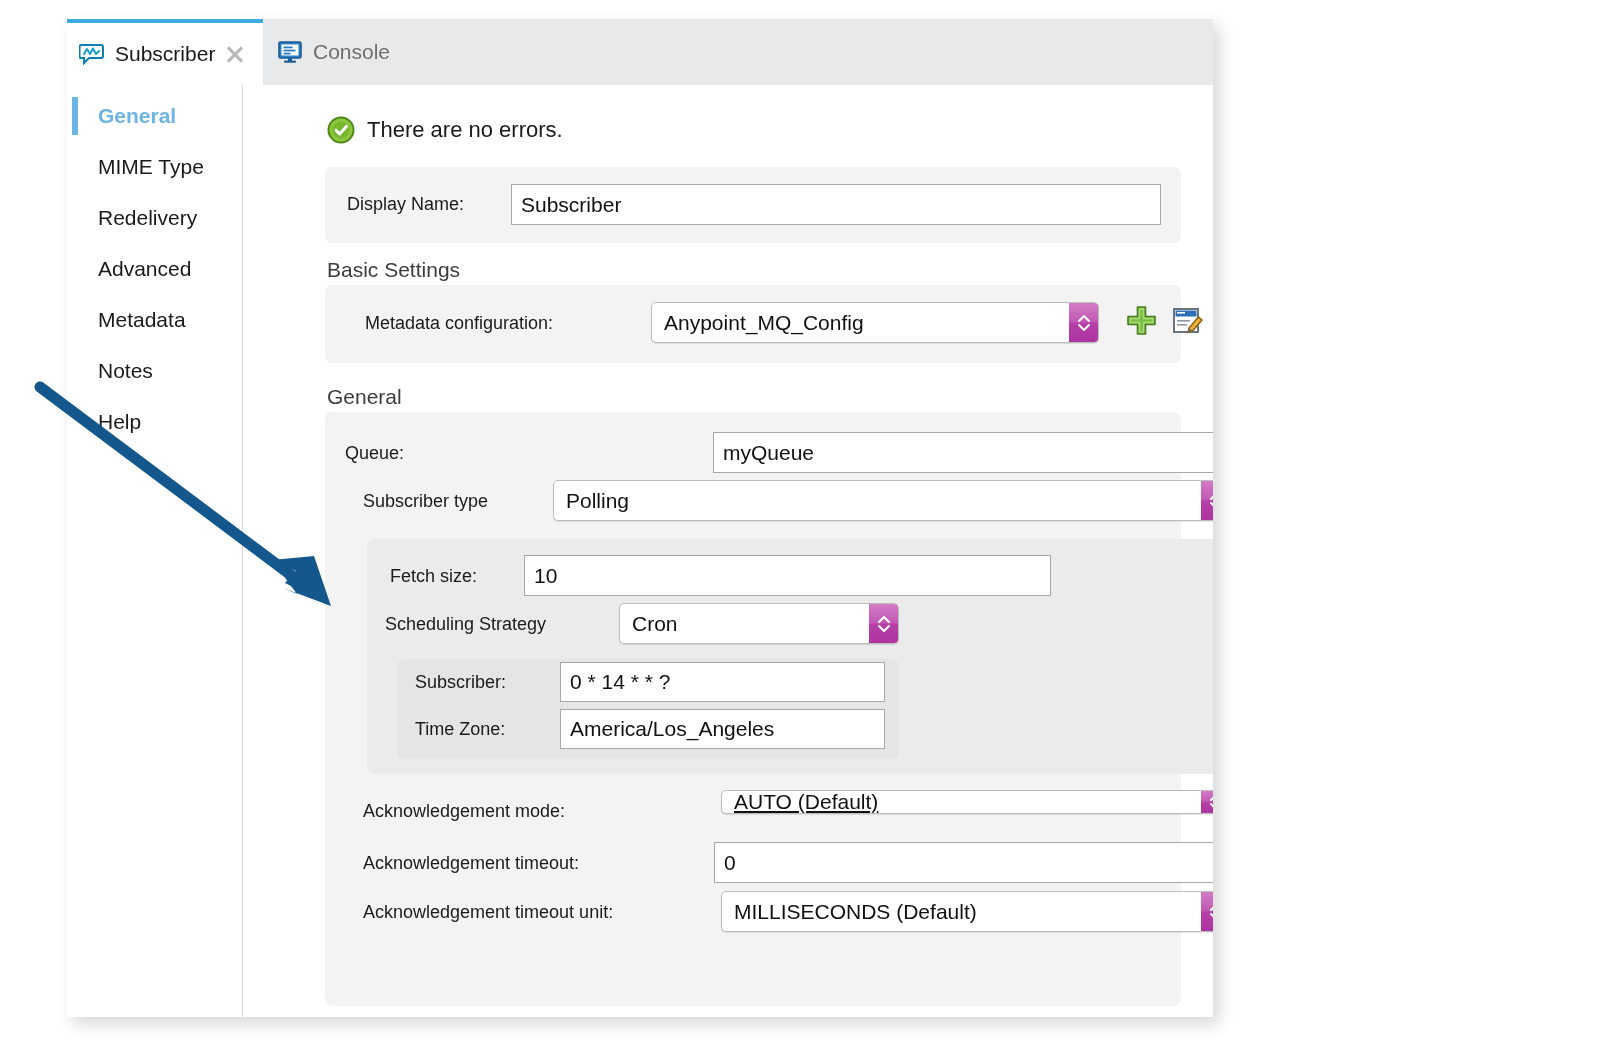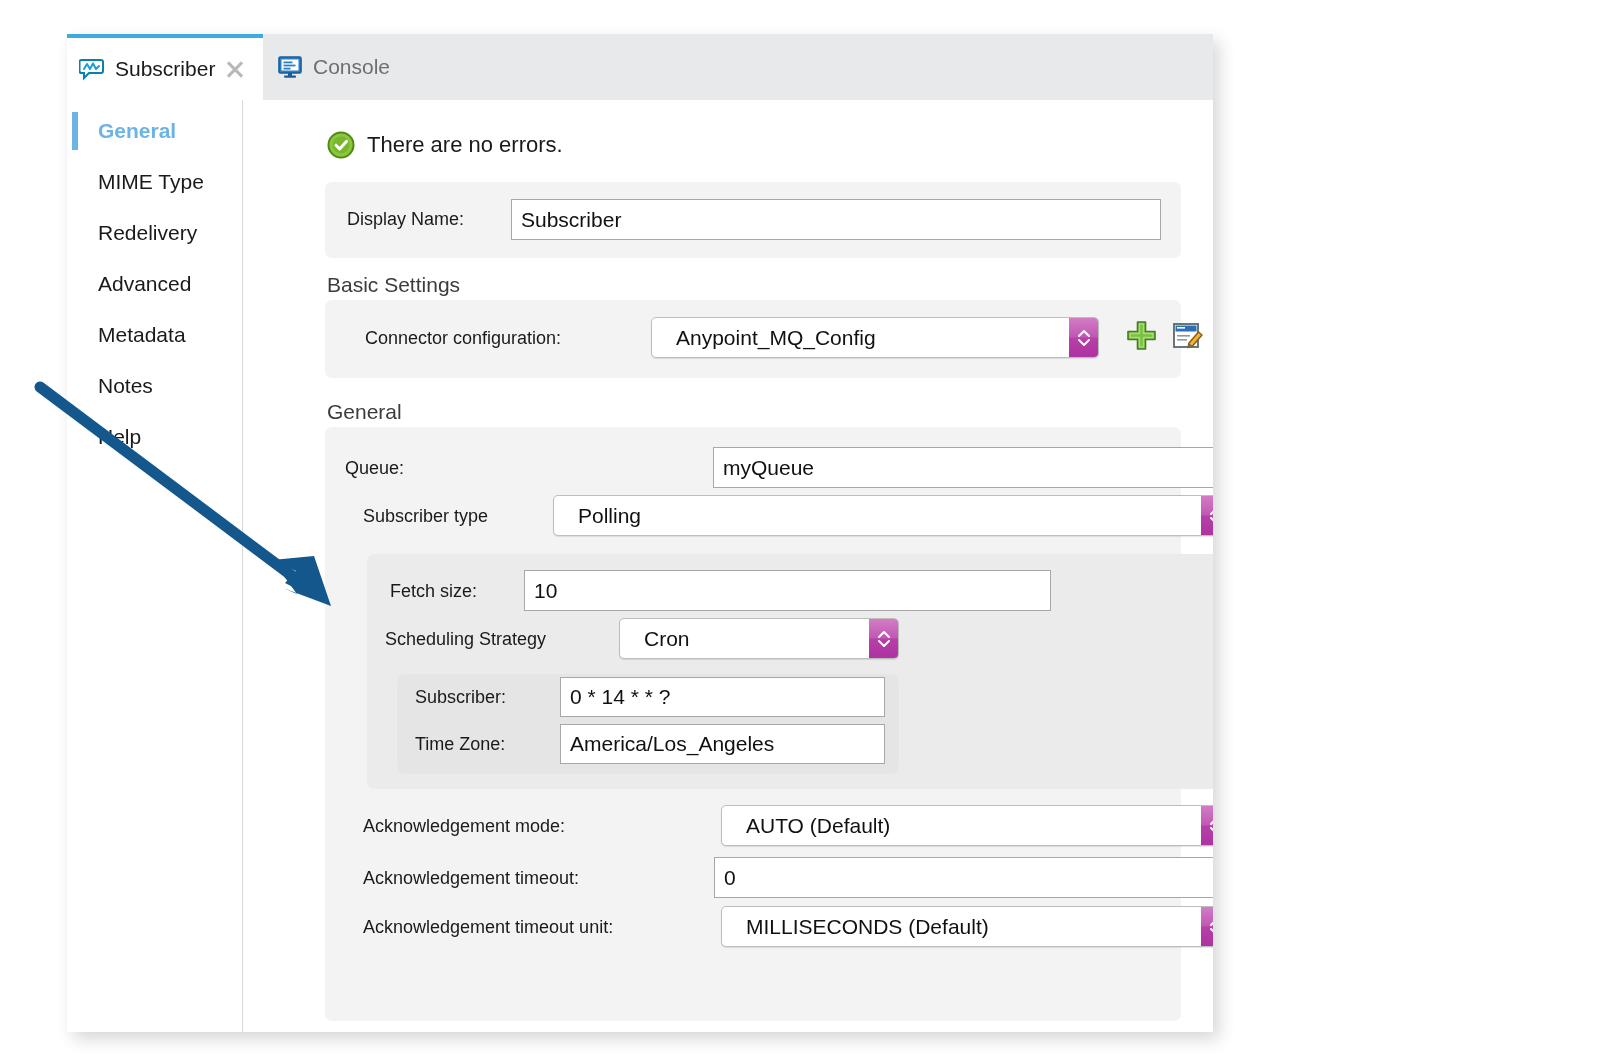--- a/index.html
+++ b/index.html
@@ -15,21 +15,20 @@
     background: #ffffff;
   }
 
   
   #window {
     position: absolute;
     left: 67px; top: 19px;
     width: 1146px; height: 998px;
     background: #fca5a5;
     box-shadow: 6px 7px 16px rgba(0,0,0,0.16);
-    margin-top: 15px;
   }
   
   #tabbar {
     position: absolute;
     left: 0; top: 0;
     width: 1146px; height: 66px;
     background: #e8e9ea;
   }
   .tab {
     position: absolute;
@@ -162,21 +161,21 @@
 
   .combo {
     position: absolute;
     background: #ffffff;
     border: 1px solid #bdbdbd;
     border-radius: 5px;
     box-sizing: border-box;
     font-size: 21px;
     color: #111111;
     display: flex; align-items: center;
-    padding-left: 24px;
+    padding-left: 12px;
     white-space: nowrap;
     overflow: hidden;
     box-shadow: 0 1px 1px rgba(0,0,0,0.10);
   }
   .combo .stepper {
     position: absolute;
     right: -1px; top: -1px; bottom: -1px;
     width: 30px;
     border-radius: 0 5px 5px 0;
     background: linear-gradient(180deg,#d47ec6 0%,#c158b4 48%,#b63fa8 52%,#ad33a0 100%);
@@ -263,21 +262,21 @@
           <span id="status-text">There are no errors.</span>
         </div>
 
         <div class="panel" style="left:82px; top:82px; width:856px; height:76px;">
           <span class="fld-label" style="left:22px; top:27px;">Display Name:</span>
           <div class="textfield" style="left:186px; top:17px; width:650px; height:41px;">Subscriber</div>
         </div>
 
         <span class="group-title" style="left:84px; top:173px;">Basic Settings</span>
         <div class="panel" style="left:82px; top:200px; width:856px; height:78px;">
-          <span class="fld-label" style="left:40px; top:28px;">Connector configuration:</span>
+          <span class="fld-label" style="left:40px; top:28px;">Metadata configuration:</span>
           <div class="combo" style="left:326px; top:17px; width:448px; height:41px;">
             <span>Anypoint_MQ_Config</span>
             <span class="stepper">
               <svg class="chev" viewBox="0 0 14 9">
                 <polyline points="2,7 7,2 12,7" fill="none" stroke="#ffffff" stroke-width="2" stroke-linecap="round" stroke-linejoin="round"></polyline>
               </svg>
               <svg class="chev" viewBox="0 0 14 9">
                 <polyline points="2,2 7,7 12,2" fill="none" stroke="#ffffff" stroke-width="2" stroke-linecap="round" stroke-linejoin="round"></polyline>
               </svg>
             </span>
@@ -339,21 +338,21 @@
             <div class="panel l3" style="left:30px; top:120px; width:502px; height:100px;">
               <span class="fld-label" style="left:18px; top:13px;">Subscriber:</span>
               <div class="textfield" style="left:163px; top:3px; width:325px; height:40px;text-align:center;">0 * 14 * * ?</div>
 
               <span class="fld-label" style="left:18px; top:60px;">Time Zone:</span>
               <div class="textfield" style="left:163px; top:50px; width:325px; height:40px;">America/Los_Angeles</div>
             </div>
           </div>
 
           <span class="fld-label" style="left:38px; top:389px;">Acknowledgement mode:</span>
-          <div class="combo" style="left:396px; top:378px; width:510px; height:41px;">
+          <div class="combo" style="left:396px; top:378px; width:510px; height:24px;text-decoration:underline;">
             <span>AUTO (Default)</span>
             <span class="stepper">
               <svg class="chev" viewBox="0 0 14 9">
                 <polyline points="2,7 7,2 12,7" fill="none" stroke="#ffffff" stroke-width="2" stroke-linecap="round" stroke-linejoin="round"></polyline>
               </svg>
               <svg class="chev" viewBox="0 0 14 9">
                 <polyline points="2,2 7,7 12,2" fill="none" stroke="#ffffff" stroke-width="2" stroke-linecap="round" stroke-linejoin="round"></polyline>
               </svg>
             </span>
           </div>

